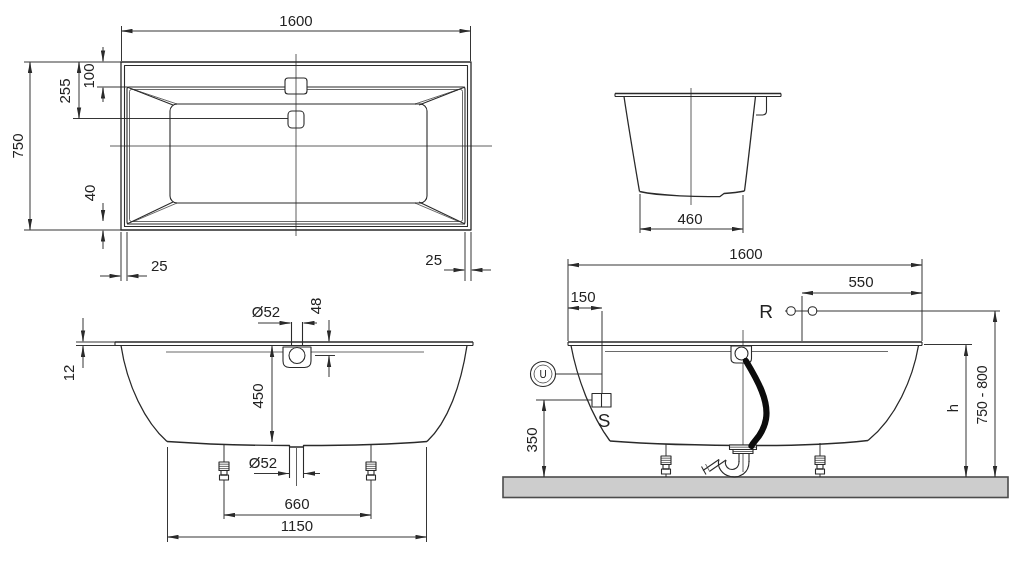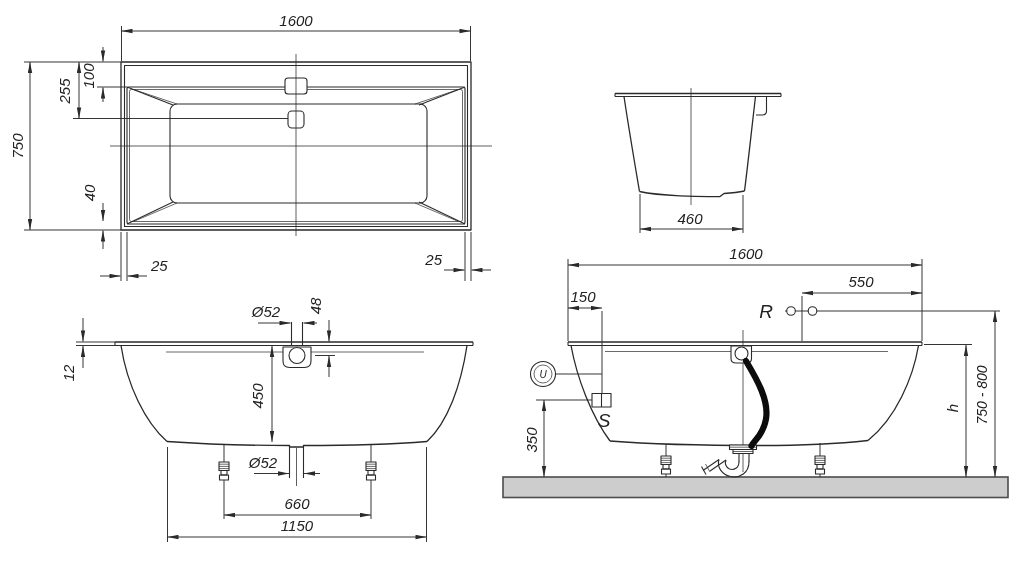--- a/index.html
+++ b/index.html
@@ -1,17 +1,17 @@
 <!DOCTYPE html>
 <html><head>
 <meta charset="utf-8">
 <style>
   html,body{margin:0;padding:0;background:#fff;}
   .stage{position:relative;width:1024px;height:561px;background:#ffffff;overflow:hidden;
-         font-family:"Liberation Sans",sans-serif;font-style:italic;}
+         font-family:"Liberation Sans",sans-serif;}
   svg text{fill:#222;font-family:"Liberation Sans",sans-serif;}
   .o  {stroke:#2a2a2a;stroke-width:1.3;fill:none;stroke-linejoin:round;}
   .o2 {stroke:#2a2a2a;stroke-width:1.1;fill:none;stroke-linejoin:round;}
   .t  {stroke:#2a2a2a;stroke-width:0.95;fill:none;}
   .c  {stroke:#2a2a2a;stroke-width:0.75;fill:none;}
   .hl {stroke:#2a2a2a;stroke-width:0.7;fill:none;}
   .wf {fill:#ffffff;}
   .hose{stroke:#0c0c0c;stroke-width:6.2;fill:none;stroke-linecap:round;stroke-linejoin:round;}
   .floor{stroke:#4c4c4c;stroke-width:1.6;}
   .dim {font-size:15px;}

